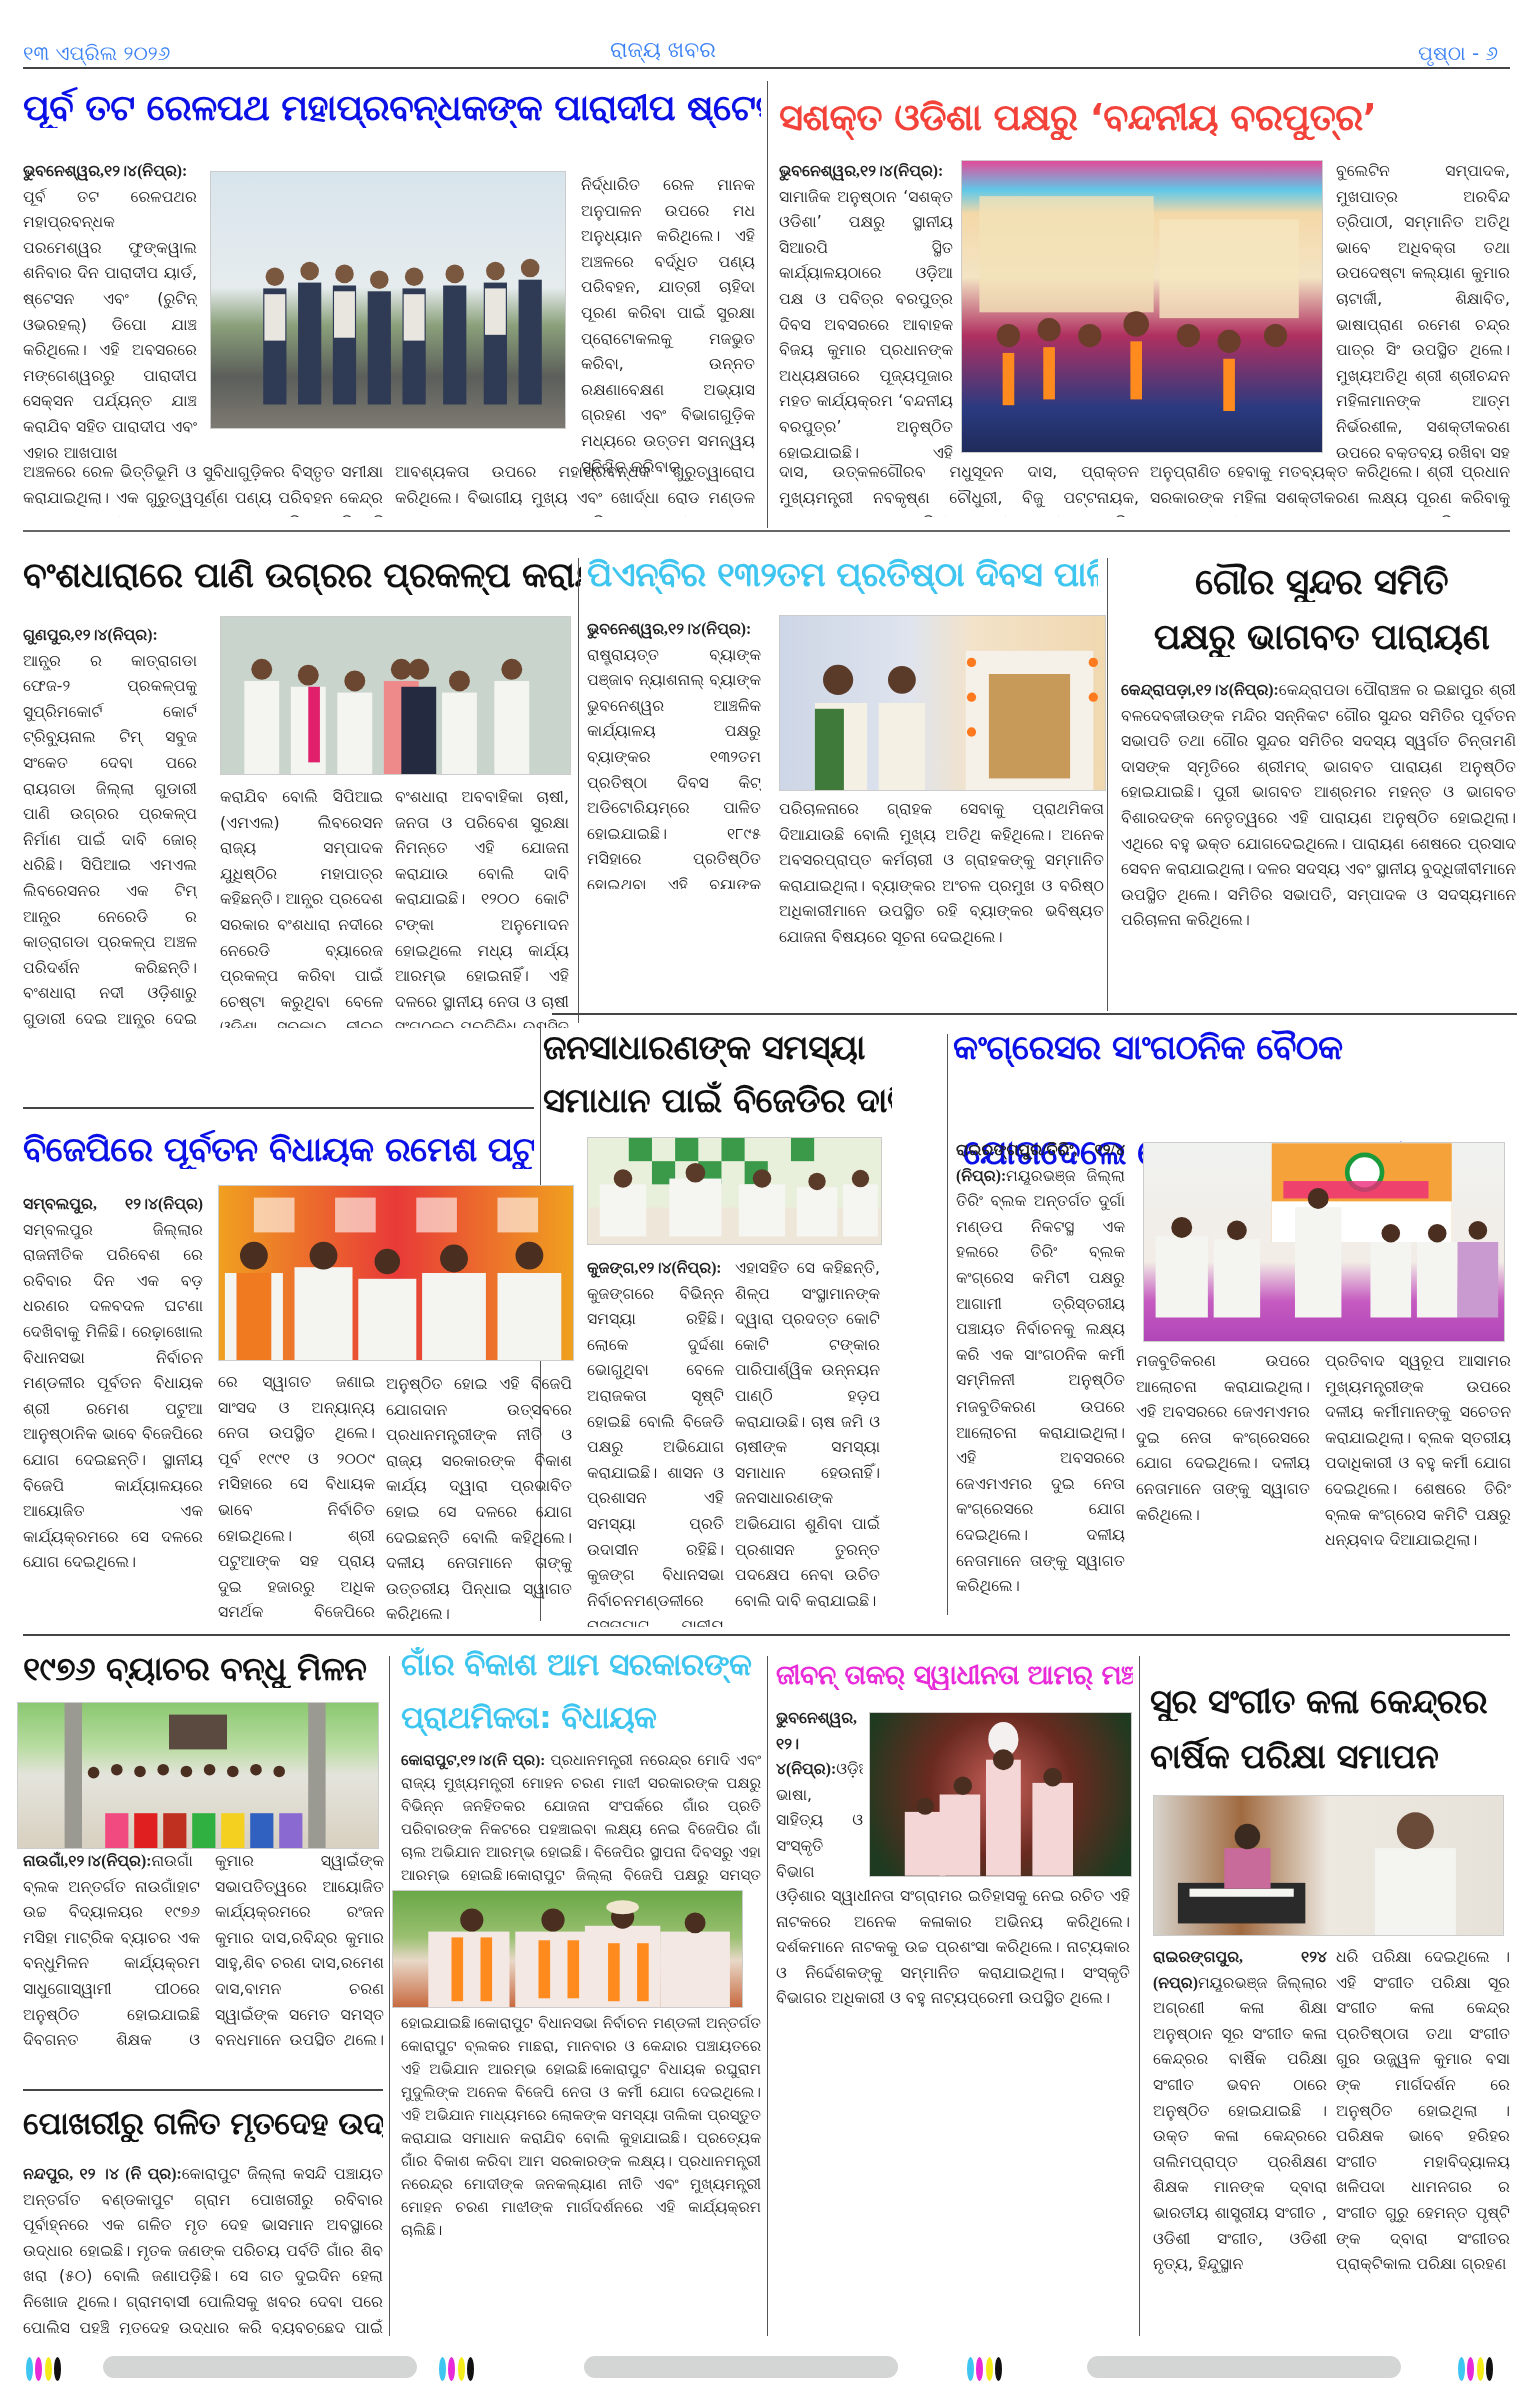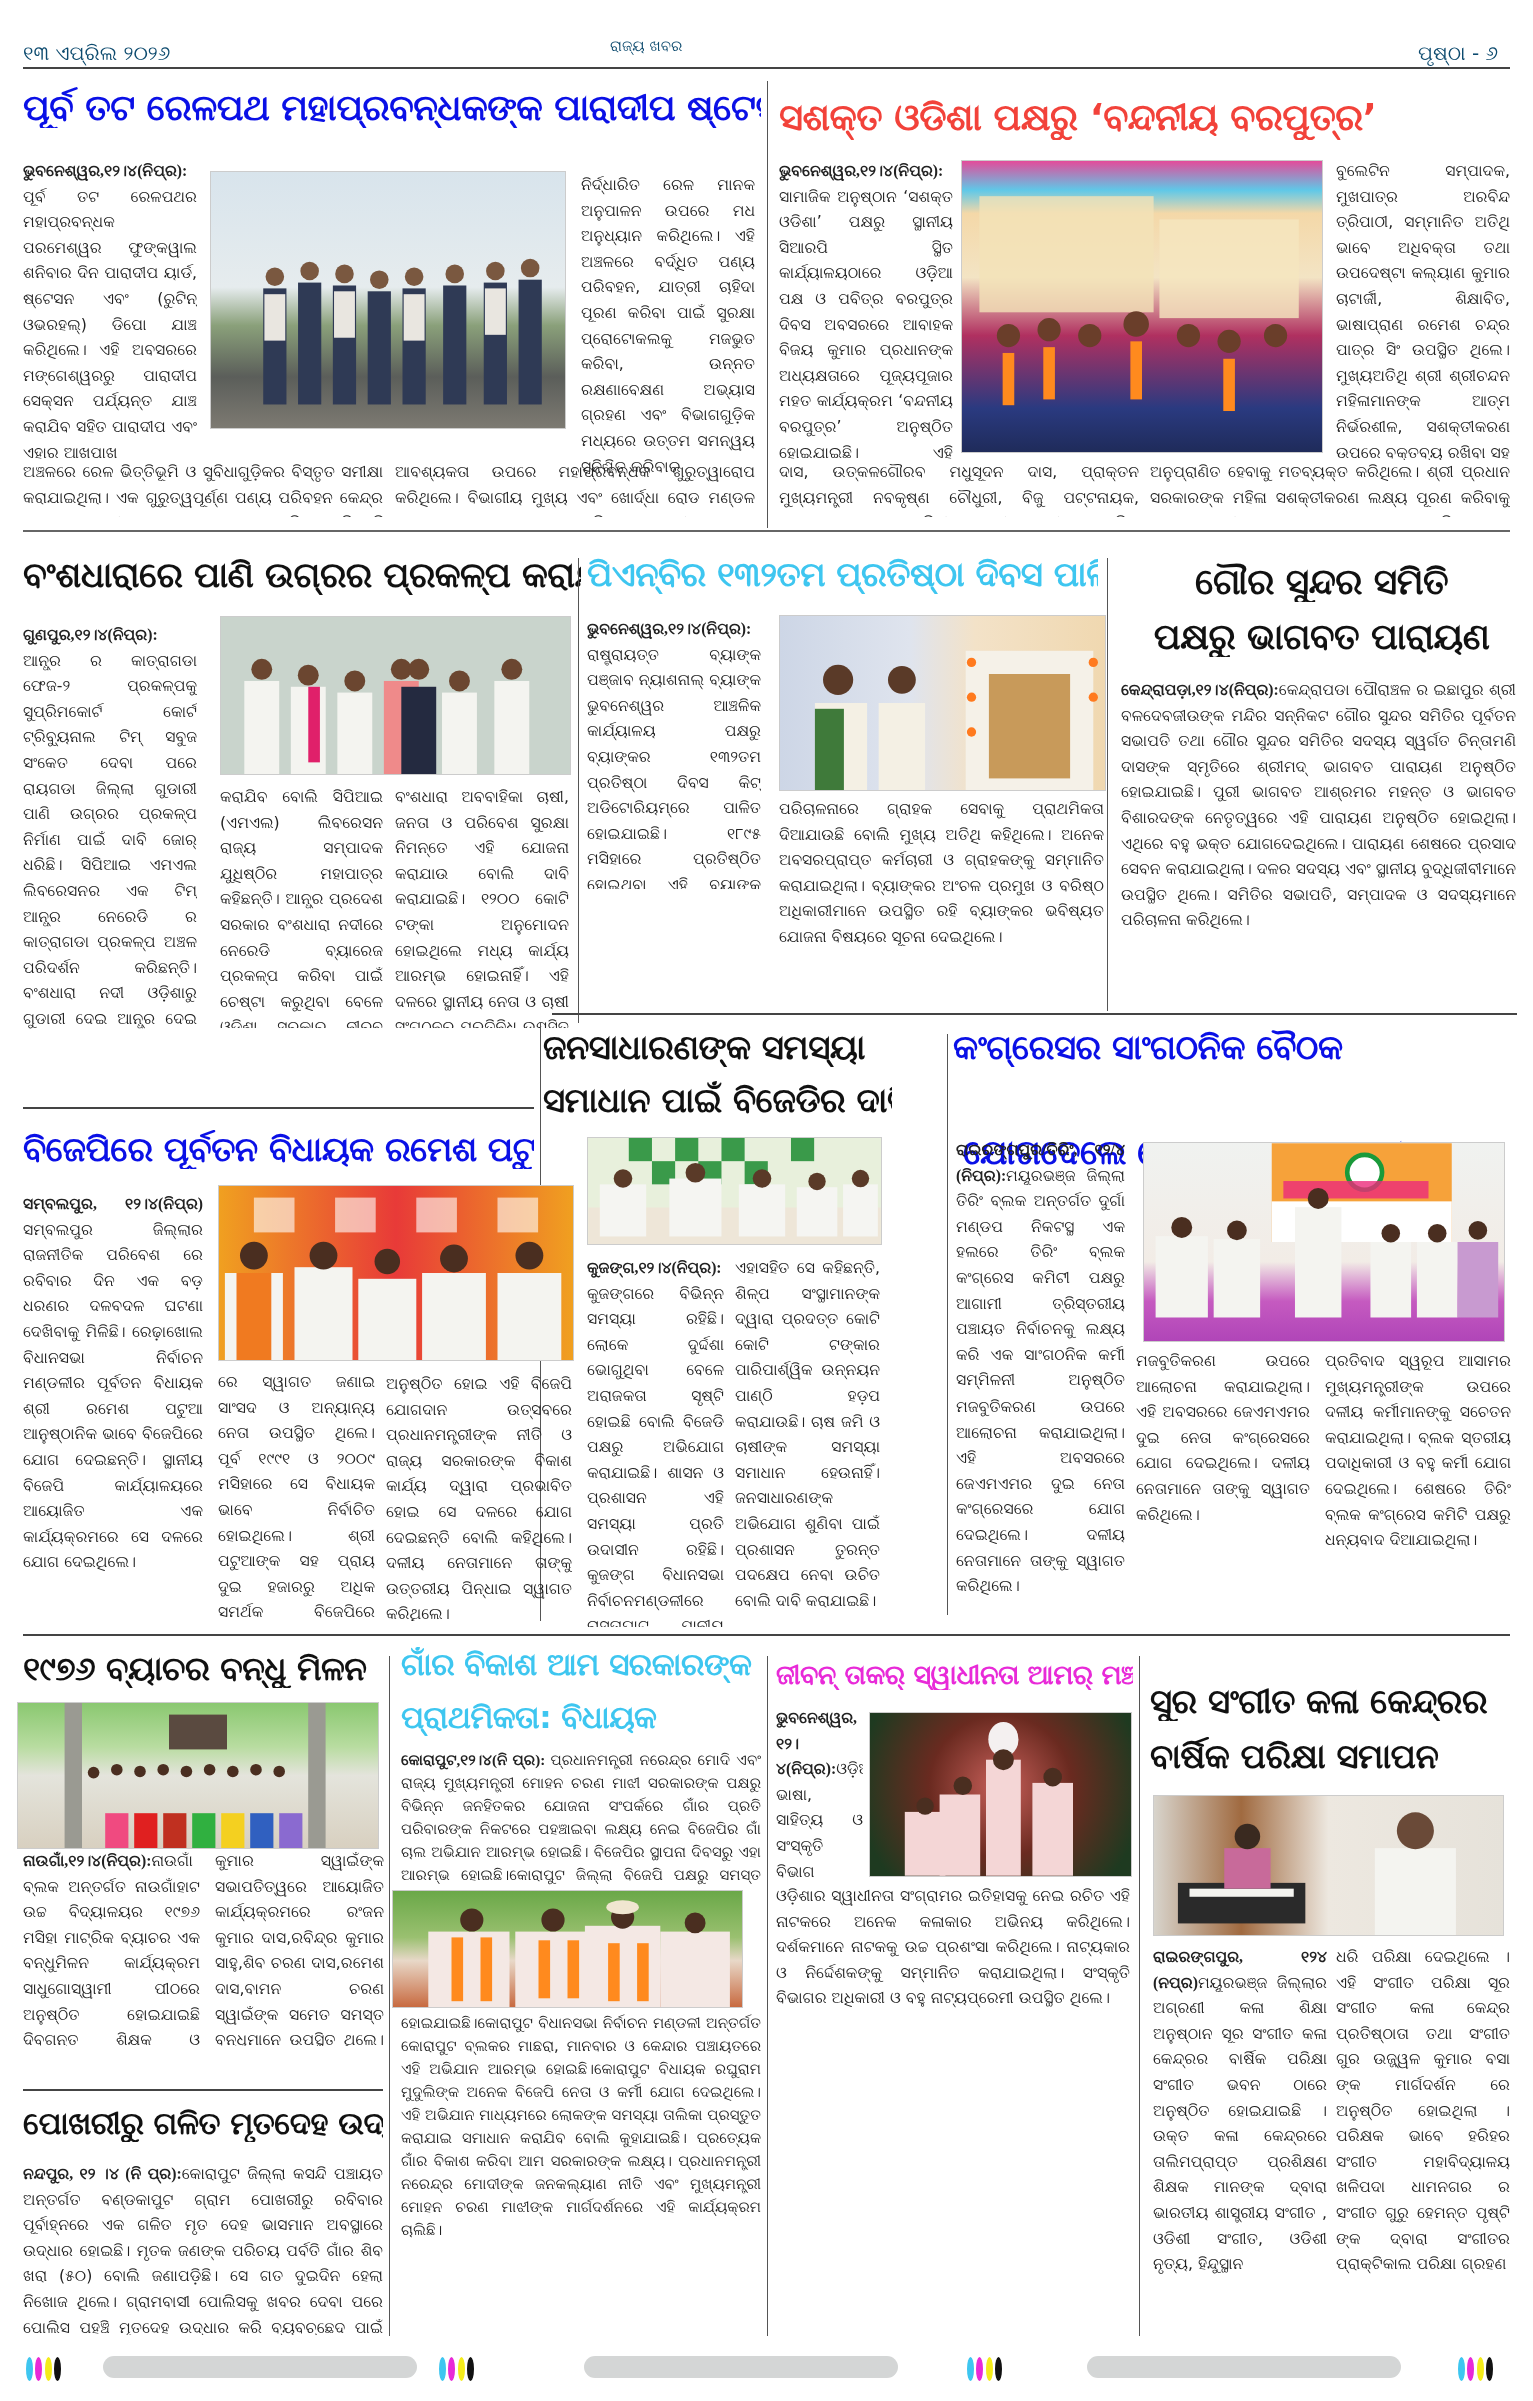--- a/index.html
+++ b/index.html
@@ -1,33 +1,33 @@
 <!DOCTYPE html>
 <html style="font-size:9.3px"><head>
 <meta charset="utf-8">
 <style>
   html,body{margin:0;padding:0;background:#fff;}
   body{width:1533px;height:2401px;position:relative;overflow:hidden;font-family:"DejaVu Sans",sans-serif;color:#1a1a1a;}
   .abs{position:absolute;}
-  .mast{font-size:20px;color:#0c4a6e;text-align:center;}
+  .mast{font-size:20px;color:#3b82f6;text-align:center;}
   .rule{position:absolute;background:#444;}
   .vrule{position:absolute;background:#555;width:1.2px;}
   .hl{position:absolute;font-weight:bold;line-height:1.15;letter-spacing:-0.6px;white-space:nowrap;overflow:hidden;}
   .body{position:absolute;font-size:15.7px;line-height:25.6px;text-align:justify;color:#222;overflow:hidden;}
   .photo{position:absolute;overflow:hidden;border:0.6px solid #ccc;}
   .bold{font-weight:bold;font-family:Liberation Serif, serif;}
   .regmark{position:absolute;display:flex;gap:2.3px;}
   .regmark span{width:7px;height:24.4px;border-radius:50%;display:block;}
   .pill{position:absolute;height:22px;background:#d4d6d6;border-radius:11.6px;}
 </style>
 </head>
 <body>
 
 <div class="abs mast" style="left:23px;top:41px;">୧୩ ଏପ୍ରିଲ ୨୦୨୬</div>
-<div class="abs mast" style="left:610px;top:37px;font-size:15px;">ରାଜ୍ୟ ଖବର</div>
+<div class="abs mast" style="left:610px;top:37px;font-size:22px;">ରାଜ୍ୟ ଖବର</div>
 <div class="abs mast" style="left:1418px;top:41px;">ପୃଷ୍ଠା - ୬</div>
 <div class="rule" style="left:23px;top:67px;width:1487px;height:2.3px;"></div>
 
 <section>
   <div class="hl" style="left:23px;top:87px;width:738px;font-size:36px;color:#0a10e6;">ପୂର୍ବ ତଟ ରେଳପଥ ମହାପ୍ରବନ୍ଧକଙ୍କ ପାରାଦୀପ ଷ୍ଟେସନ ନିରୀକ୍ଷଣ</div>
   <div class="body" style="left:23px;top:158px;width:174px;height:302px;">
     <span class="bold">ଭୁବନେଶ୍ୱର,୧୨।୪(ନିପ୍ର): </span><span>ପୂର୍ବ ତଟ ରେଳପଥର ମହାପ୍ରବନ୍ଧକ ପରମେଶ୍ୱର ଫୁଙ୍କୱାଲ ଶନିବାର ଦିନ ପାରାଦୀପ ୟାର୍ଡ, ଷ୍ଟେସନ ଏବଂ (ରୁଟିନ୍ ଓଭରହଲ୍) ଡିପୋ ଯାଞ୍ଚ କରିଥିଲେ। ଏହି ଅବସରରେ ମଙ୍ଗେଶ୍ୱରରୁ ପାରାଦୀପ ସେକ୍ସନ ପର୍ଯ୍ୟନ୍ତ ଯାଞ୍ଚ କରାଯିବ ସହିତ ପାରାଦୀପ ଏବଂ ଏହାର ଆଖପାଖ</span>
   </div>
   <div class="photo" style="left:210px;top:171px;width:354px;height:256px;background:linear-gradient(180deg,#d8e4ec 0%,#e6ecee 45%,#8aa07a 60%,#5b5e5a 80%,#7d7a72 100%);">
     <svg width="354" height="256" viewBox="0 0 610 440">

